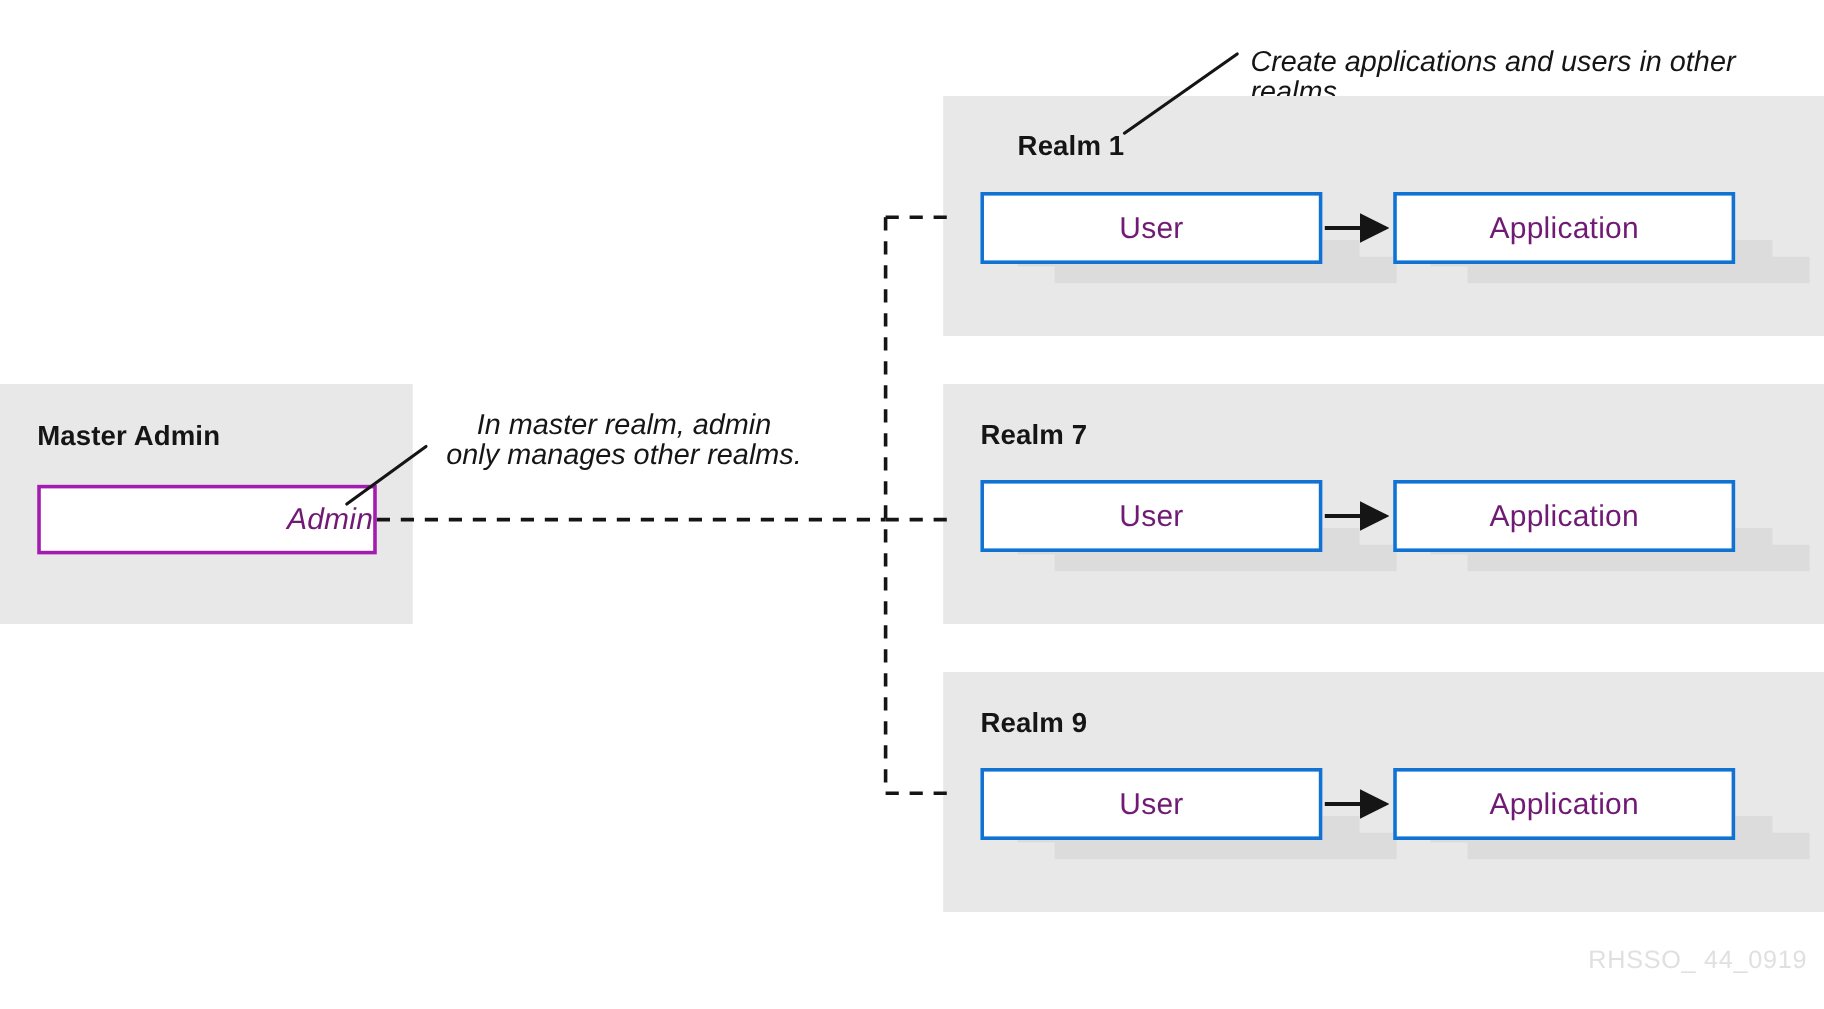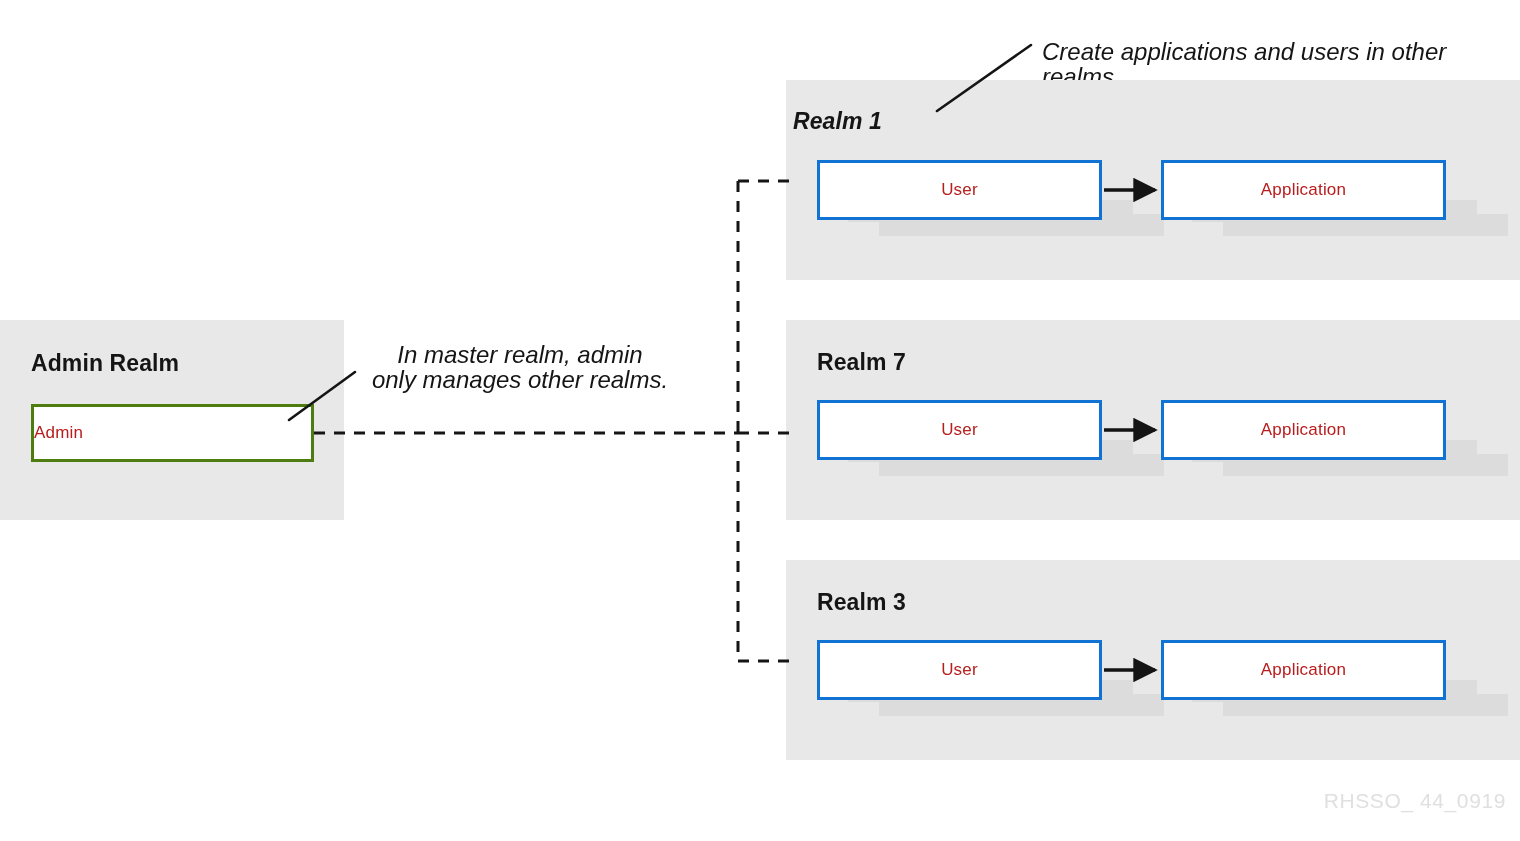--- a/index.html
+++ b/index.html
@@ -59,34 +59,35 @@
     width: 285px;
     height: 60px;
     background: #ffffff;
     border: 3px solid #1072d3;
     box-sizing: border-box;
     display: flex;
     align-items: center;
     justify-content: center;
   }
   .node-label {
-    font-size: 17px;
-    color: #b91c1c;
+    font-size: 25px;
+    color: #701a75;
     letter-spacing: 0.2px;
   }
 
   
   .plain-node {
     position: absolute;
     background: #ffffff;
-    border: 3px solid #4d7c0f;
+    border: 3px solid #a21caf;
     box-sizing: border-box;
     display: flex;
     align-items: center;
-    justify-content: flex-start;
+    justify-content: flex-end;
+    font-style: italic;
   }
 
   
   .annotation {
     position: absolute;
     font-size: 24px;
     font-style: italic;
     color: #151515;
     line-height: 25px;
     white-space: pre-line;
@@ -112,32 +113,32 @@
     letter-spacing: 0.6px;
     margin-top: 20px;
   }
 </style>
 </head>
 <body>
 
 <div id="canvas">
 
   <div class="panel" style="left:0px; top:320px; width:344px; height:200px;"></div>
-  <div class="panel-title" style="left:31px; top:350px;">Admin Realm</div>
+  <div class="panel-title" style="left:31px; top:350px;">Master Admin</div>
   <div class="plain-node" style="left:31px; top:404px; width:283px; height:58px;">
     <span class="node-label">Admin</span>
   </div>
 
   <div class="annotation" style="left:370px; top:342px; width:300px;text-align:center;">In master realm, admin
 only manages other realms.</div>
 
   <div class="annotation" style="left:1042px; top:39px; width:470px;">Create applications and users in other realms.</div>
 
   <div class="panel" style="left:786px; top:80px; width:734px; height:200px;"></div>
-  <div class="panel-title" style="left:793px; top:108px;font-style:italic;">Realm 1</div>
+  <div class="panel-title" style="left:848px; top:108px;">Realm 1</div>
 
   <div class="stack" style="left:817px; top:160px; width:347px; height:80px;">
     <div class="sheet s2"></div>
     <div class="sheet s1"></div>
     <div class="node">
       <span class="node-label">User</span>
     </div>
   </div>
 
   <div class="stack" style="left:1161px; top:160px; width:347px; height:80px;">
@@ -161,21 +162,21 @@
 
   <div class="stack" style="left:1161px; top:400px; width:347px; height:80px;">
     <div class="sheet s2"></div>
     <div class="sheet s1"></div>
     <div class="node">
       <span class="node-label">Application</span>
     </div>
   </div>
 
   <div class="panel" style="left:786px; top:560px; width:734px; height:200px;"></div>
-  <div class="panel-title" style="left:817px; top:589px;">Realm 3</div>
+  <div class="panel-title" style="left:817px; top:589px;">Realm 9</div>
 
   <div class="stack" style="left:817px; top:640px; width:347px; height:80px;">
     <div class="sheet s2"></div>
     <div class="sheet s1"></div>
     <div class="node">
       <span class="node-label">User</span>
     </div>
   </div>
 
   <div class="stack" style="left:1161px; top:640px; width:347px; height:80px;">

